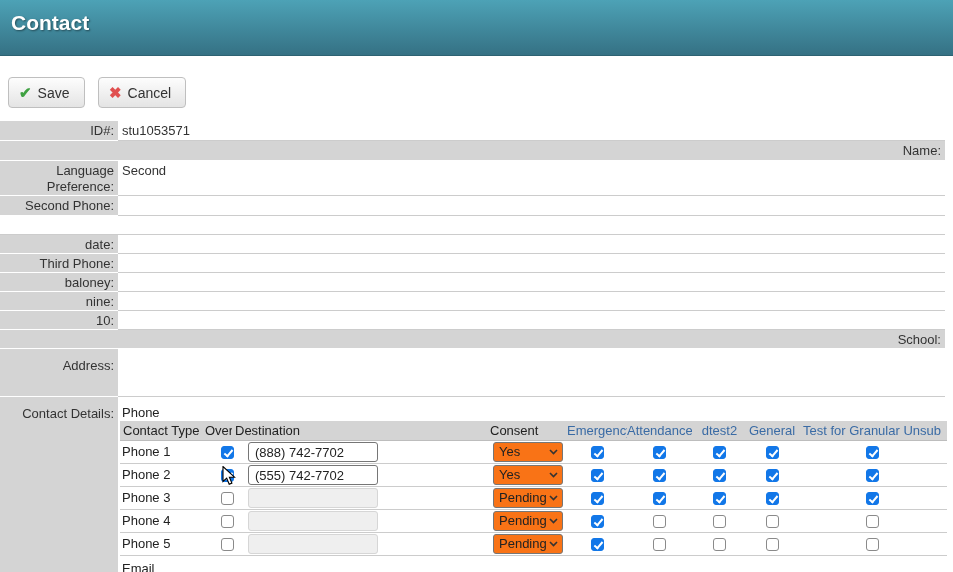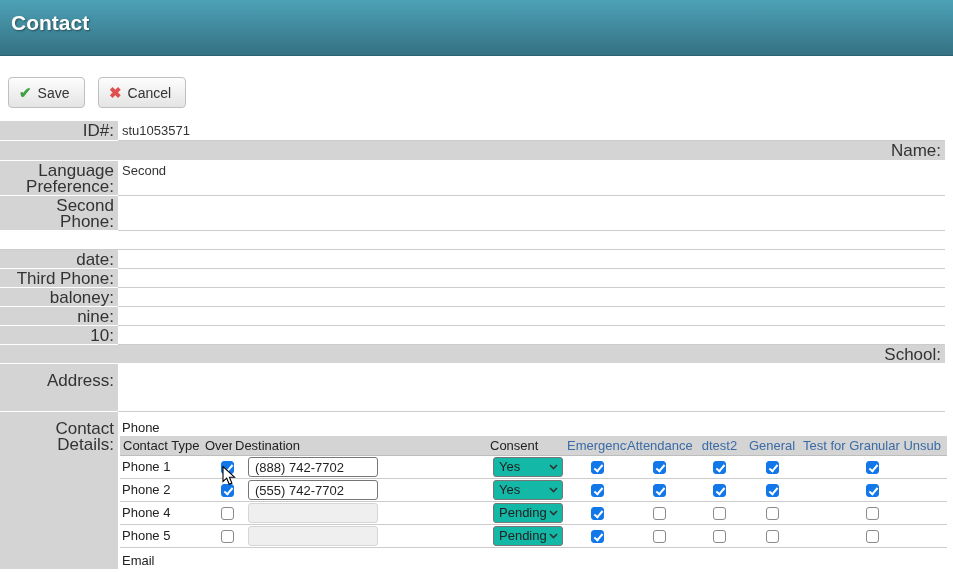--- a/index.html
+++ b/index.html
@@ -32,21 +32,21 @@
   }
   .btn .ico{font-size:15px;font-weight:bold;line-height:1;}
   .ico-save{color:var(--save-icon-green);}
   .ico-cancel{color:var(--cancel-icon-red);}
   
   .form-area{margin-top:13px;}
   .frow{display:table;width:945px;table-layout:fixed;}
   .flabel{
     display:table-cell;width:118px;background:var(--label-column-gray);
     text-align:right;vertical-align:top;padding:2px 4px 0 2px;
-    font-size:17px;line-height:16px;color:#333;border-bottom:1px solid #fff;
+    font-size:13px;line-height:16px;color:#333;border-bottom:1px solid #fff;
   }
   .fvalue{
     display:table-cell;vertical-align:top;padding:2px 0 0 4px;
     font-size:13px;line-height:16px;color:#333;border-bottom:1px solid #ccc;
   }
   .h20 .flabel,.h20 .fvalue{height:20px;}
   .h19 .flabel,.h19 .fvalue{height:19px;}
   .h35 .flabel,.h35 .fvalue{height:35px;}
   .h48 .flabel,.h48 .fvalue{height:48px;}
   .h48 .flabel{padding-top:9px;}
@@ -79,21 +79,21 @@
   input.dest{
     width:130px;height:20px;margin-left:16px;padding:0 6px;
     border:1px solid #767676;border-radius:3px;background:#fff;
     font-family:inherit;font-size:13px;color:#222;
   }
   input.dest:disabled{background:#efefef;border-color:#d6d6d6;}
   
   .sel{
     display:inline-flex;justify-content:space-between;align-items:center;
     width:70px;height:20px;margin-left:6px;padding:0 4px 0 5px;
-    border:1px solid #767676;border-radius:3px;background:#14b8a6;
+    border:1px solid #767676;border-radius:3px;background:#f97316;
     font-size:13px;color:#222;cursor:pointer;
   }
   
   .cursor{position:absolute;left:222px;top:466px;z-index:10;pointer-events:none;}
 </style>
 </head>
 <body>
 
 <div class="page-header">
   <h1>Contact</h1>
@@ -215,20 +215,36 @@
                     <path d="M1 1l3.5 3.5L8 1" stroke="#333" stroke-width="1.6" fill="none"></path>
                   </svg>
                 </span></td>
               <td class="c-cat"><span class="cb checked"></span></td>
               <td class="c-cat"><span class="cb checked"></span></td>
               <td class="c-cat"><span class="cb checked"></span></td>
               <td class="c-cat"><span class="cb checked"></span></td>
               <td class="c-cat"><span class="cb checked"></span></td>
             </tr>
             <tr>
+              <td class="c-type">Phone 3</td>
+              <td class="c-ovr"><span class="cb"></span></td>
+              <td><input class="dest" type="text" disabled="" style=""></td>
+              <td><span class="sel">
+                  <span>Pending</span>
+                  <svg width="9" height="6" viewBox="0 0 9 6">
+                    <path d="M1 1l3.5 3.5L8 1" stroke="#333" stroke-width="1.6" fill="none"></path>
+                  </svg>
+                </span></td>
+              <td class="c-cat"><span class="cb checked"></span></td>
+              <td class="c-cat"><span class="cb checked"></span></td>
+              <td class="c-cat"><span class="cb checked"></span></td>
+              <td class="c-cat"><span class="cb checked"></span></td>
+              <td class="c-cat"><span class="cb checked"></span></td>
+            </tr>
+            <tr>
               <td class="c-type">Phone 4</td>
               <td class="c-ovr"><span class="cb"></span></td>
               <td><input class="dest" type="text" disabled="" style=""></td>
               <td><span class="sel">
                   <span>Pending</span>
                   <svg width="9" height="6" viewBox="0 0 9 6">
                     <path d="M1 1l3.5 3.5L8 1" stroke="#333" stroke-width="1.6" fill="none"></path>
                   </svg>
                 </span></td>
               <td class="c-cat"><span class="cb checked"></span></td>

